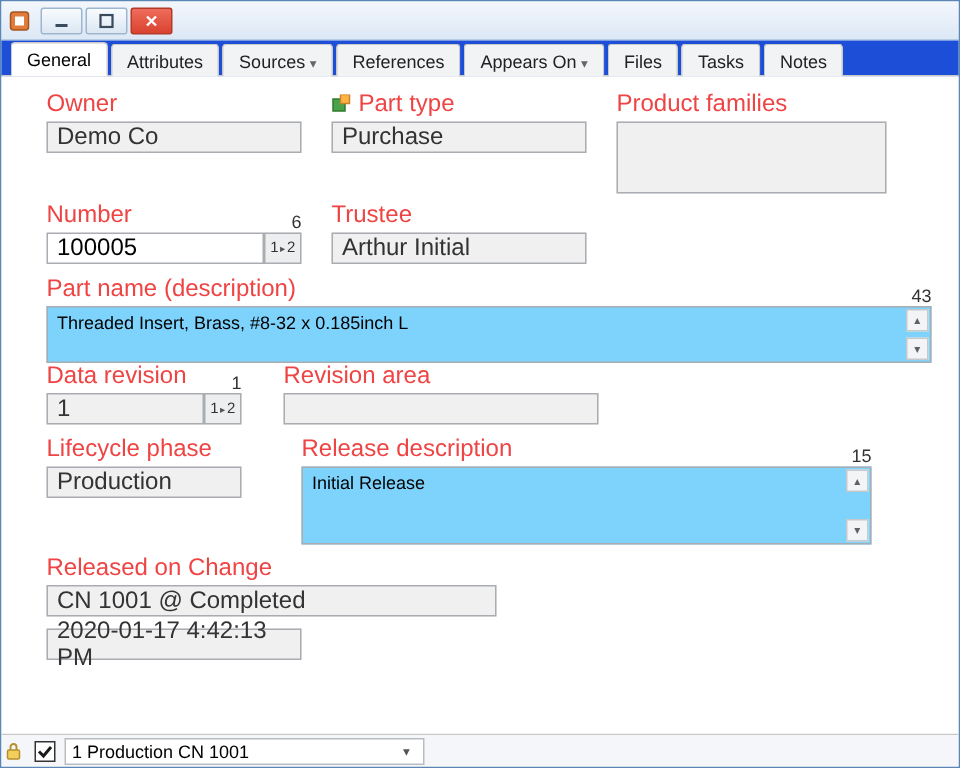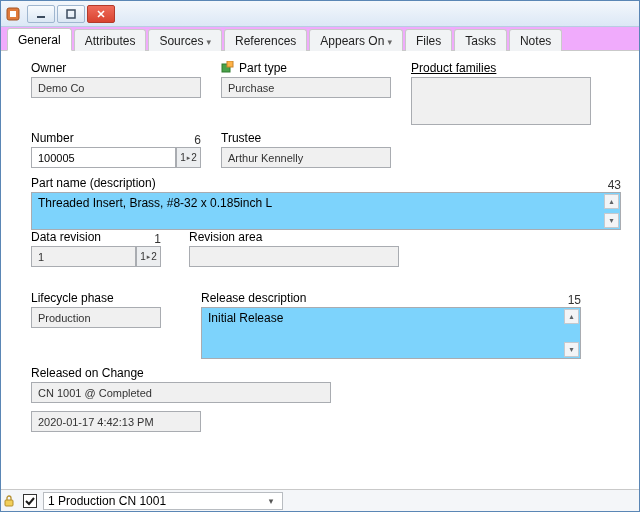--- a/index.html
+++ b/index.html
@@ -5,30 +5,30 @@
   * { box-sizing: border-box; }
   html, body { margin:0; padding:0; font-family: "Segoe UI", Tahoma, sans-serif; font-size:12px; color:#000; background:#fff; }
   .window { width:640px; height:512px; border:1px solid #5a86b5; background:#fff; display:flex; flex-direction:column; position:relative; }
   .titlebar { height:26px; background:linear-gradient(to bottom,#f3f7fc,#dce8f6); border-bottom:1px solid #b9cde2; display:flex; align-items:center; padding:0 4px; }
   .titlebar .appicon { width:16px; height:16px; margin-right:6px; display:flex; align-items:center; justify-content:center; }
   .titlebar .title { flex:1; font-size:12px; color:#1b2a3d; white-space:nowrap; overflow:hidden; text-overflow:ellipsis; }
   .winbtns { display:flex; gap:2px; }
   .winbtn { width:28px; height:18px; border:1px solid #9fb6cf; border-radius:2px; background:linear-gradient(to bottom,#f8fbfe,#dbe7f3); display:flex; align-items:center; justify-content:center; cursor:default; }
   .winbtn.close { background:linear-gradient(to bottom,#ef6c5b,#d94330); border-color:#b33a2b; color:#fff; }
   .winbtn svg { display:block; }
-  .tabs { height:24px; display:flex; align-items:flex-end; padding:0 6px; background:#f0abfc; border-bottom:1px solid #c9c9c9; position:relative; }
+  .tabs { height:24px; display:flex; align-items:flex-end; padding:0 6px; background:#1d4ed8; border-bottom:1px solid #c9c9c9; position:relative; }
   .tab { padding:4px 10px 3px 10px; border:1px solid #c9c9c9; border-bottom:none; margin-right:2px; background:#f1f3f5; border-radius:3px 3px 0 0; font-size:12px; color:#222; cursor:default; position:relative; top:1px; }
   .tab.active { background:#fff; border-bottom:1px solid #fff; font-weight:400; color:#000; }
   .tab .drop { font-size:9px; margin-left:3px; color:#666; }
   .content { flex:1; background:#fff; padding:10px 18px 8px 30px; overflow:hidden; position:relative; }
   .row { display:flex; }
-  .lbl { font-size:12px; color:#000000; margin-bottom:2px; display:flex; align-items:center; gap:4px; }
+  .lbl { font-size:16px; color:#ef4444; margin-bottom:2px; display:flex; align-items:center; gap:4px; }
   .lblline { display:flex; justify-content:space-between; align-items:flex-end; }
   .count { font-size:12px; color:#333; }
-  .field { height:21px; border:1px solid #a9acb1; background:#fff; padding:2px 6px; font-size:11px; display:flex; align-items:center; width:100%; }
+  .field { height:21px; border:1px solid #a9acb1; background:#fff; padding:2px 6px; font-size:16px; display:flex; align-items:center; width:100%; }
   .field.ro { background:#f0f0f0; color:#333; }
   .textarea { border:1px solid #a9acb1; background:#7dd3fc; padding:3px 6px; font-size:12px; position:relative; }
   .scrollarrows { position:absolute; right:1px; top:1px; bottom:1px; width:15px; display:flex; flex-direction:column; justify-content:space-between; }
   .scrollbtn { width:15px; height:15px; border:1px solid #c5c9ce; background:#f3f4f6; display:flex; align-items:center;justify-content:center; font-size:8px; color:#5e6266; }
   .col { display:flex; flex-direction:column; }
   .btn12 { width:25px; height:21px; border:1px solid #a9acb1; background:#eceef0; font-size:10px; display:flex; align-items:center; justify-content:center; color:#333; margin-left:0; }
   .btn12 span.sep { font-size:7px; margin:0 1px; color:#555; }
   .section-label { color:#6f6f6f; font-size:12px; margin:10px 0 6px 0; }
   .statusbar { height:22px; border-top:1px solid #c9c9c9; background:#f4f6f9; display:flex; align-items:center; padding:0 0; gap:6px; }
   .lockicon { width:16px; height:16px; display:flex; align-items:center; justify-content:center; }
@@ -92,21 +92,21 @@
           <span class="ptype-icon">
             <svg width="14" height="14" viewBox="0 0 14 14">
                 <rect x="1" y="3" width="8" height="8" fill="#4aa24a" stroke="#2f7a2f"></rect>
                 <rect x="6" y="0" width="6" height="6" fill="#ffb347" stroke="#c9842b"></rect>
               </svg>
           </span>
           <span>Part type</span>
         </div>
         <div class="field ro">Purchase</div>
       </div>
-      <div class="col" style="width:180px;text-decoration:underline;">
+      <div class="col" style="width:180px;">
         <div class="lbl">Product families</div>
         <div class="textarea" style="height:48px;background:#f0f0f0;"></div>
       </div>
     </div>
 
     <div class="row" style="gap:20px; margin-top:6px;">
       <div class="col" style="width:170px;">
         <div class="lblline">
           <div class="lbl">Number</div>
           <div class="count">6</div>
@@ -115,21 +115,21 @@
           <div class="field" style="flex:1;background:#fff;">100005</div>
           <div class="btn12">
               <span>1</span>
               <span class="sep">▸</span>
               <span>2</span>
             </div>
         </div>
       </div>
       <div class="col" style="width:170px;">
         <div class="lbl">Trustee</div>
-        <div class="field ro">Arthur Kennelly</div>
+        <div class="field ro">Arthur Initial</div>
       </div>
     </div>
 
     <div class="col" style="margin-top:8px;">
       <div class="lblline">
         <div class="lbl">Part name (description)</div>
         <div class="count">43</div>
       </div>
       <div class="textarea" style="height:38px;">
         <span>Threaded Insert, Brass, #8-32 x 0.185inch L</span>
@@ -155,21 +155,21 @@
               <span>2</span>
             </div>
         </div>
       </div>
       <div class="col" style="width:210px;">
         <div class="lbl">Revision area</div>
         <div class="field ro"></div>
       </div>
     </div>
 
-    <div class="row" style="gap:40px; margin-top:24px; align-items:flex-start;">
+    <div class="row" style="gap:40px; margin-top:8px; align-items:flex-start;">
       <div class="col" style="width:130px;">
         <div class="lbl">Lifecycle phase</div>
         <div class="field ro">Production</div>
       </div>
       <div class="col" style="flex:1; max-width:380px;">
         <div class="lblline">
           <div class="lbl">Release description</div>
           <div class="count">15</div>
         </div>
         <div class="textarea" style="height:52px;">

